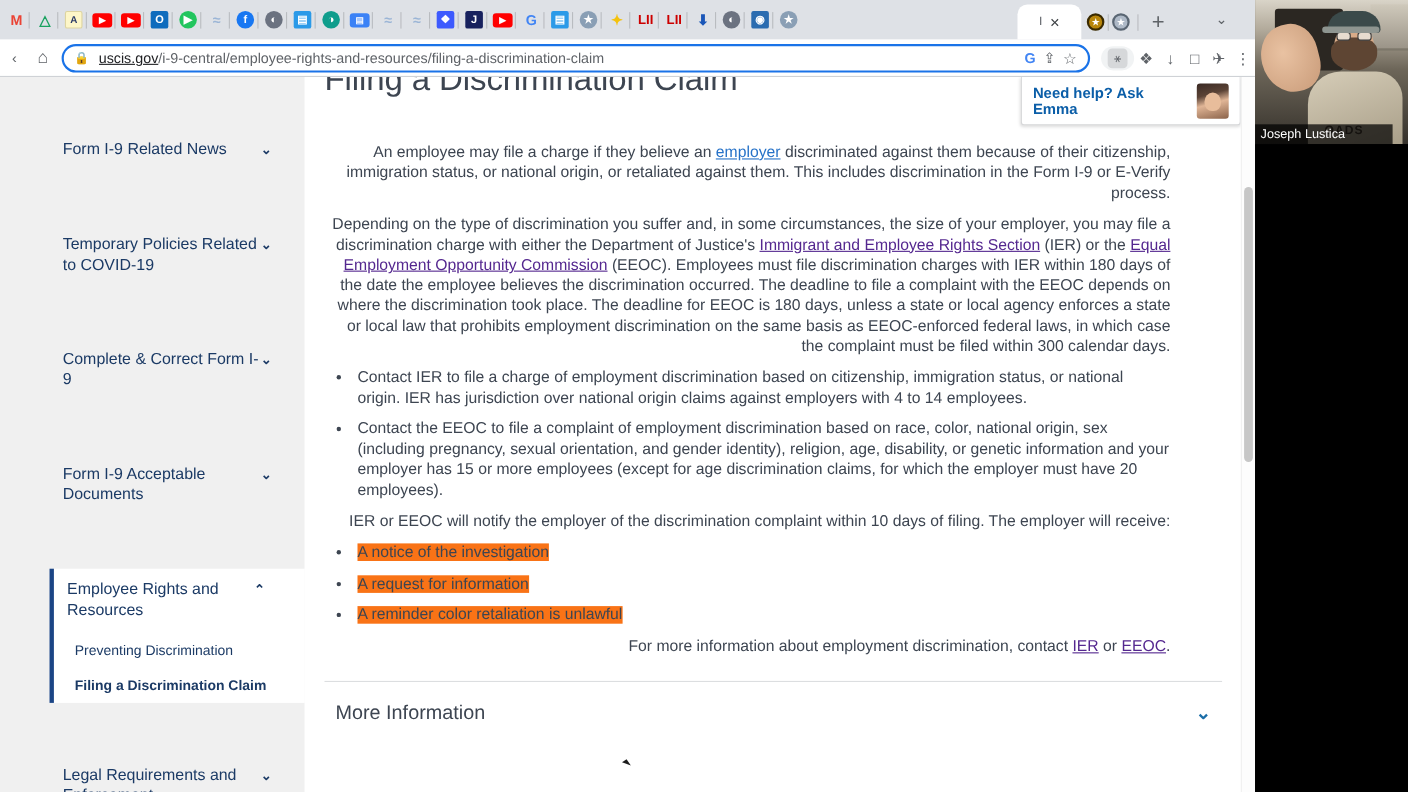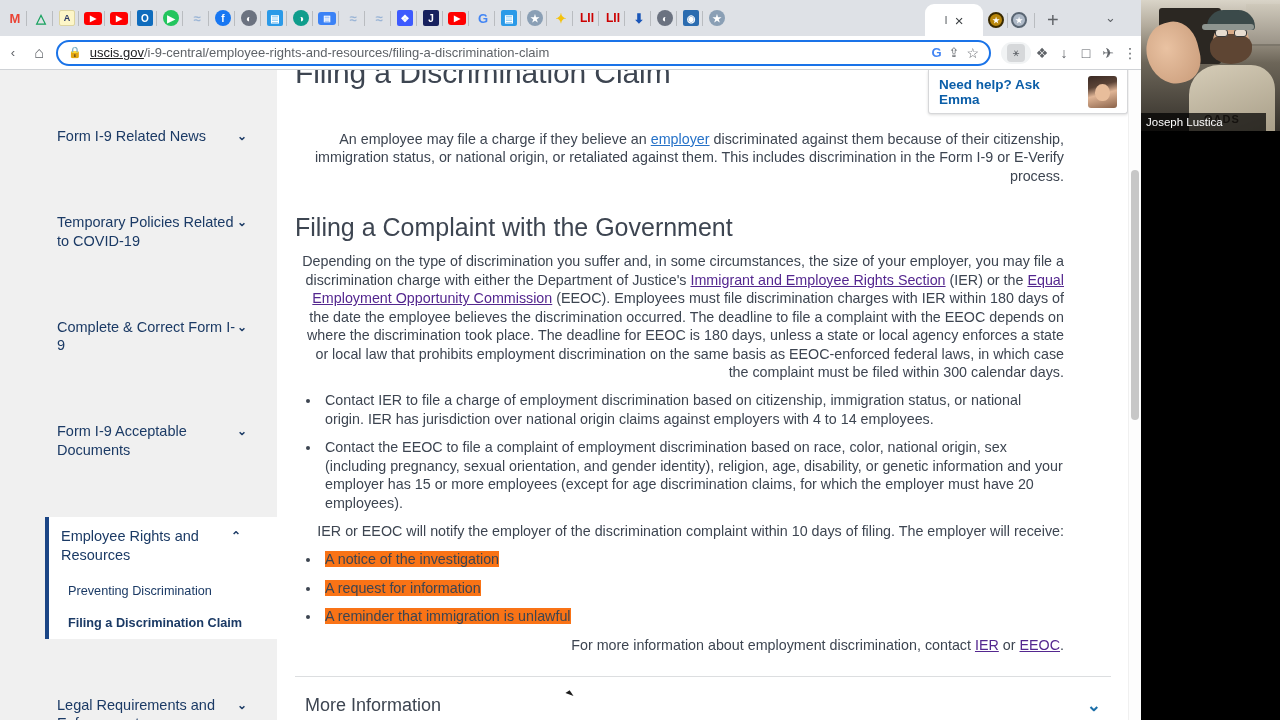--- a/index.html
+++ b/index.html
@@ -504,37 +504,36 @@
       </div>
 
       <div class="content">
         <div class="content-inner">
           <h1 class="page-title">Filing a Discrimination Claim</h1>
 
           <p class="body" style="margin-top:40px;">
             <span>An employee may file a charge if they believe an </span><a class="lnk-blue" href="#">employer</a><span> discriminated against them because of their citizenship, immigration status, or national origin, or retaliated against them. This includes discrimination in the Form I-9 or E-Verify process.</span>
           </p>
 
-          <h2 class="sec">Filing a Complaint with the Government</h2>
 
           <p class="body">
             <span>Depending on the type of discrimination you suffer and, in some circumstances, the size of your employer, you may file a discrimination charge with either the Department of Justice's </span><a class="lnk" href="#">Immigrant and Employee Rights Section</a><span> (IER) or the </span><a class="lnk" href="#">Equal Employment Opportunity Commission</a><span> (EEOC). Employees must file discrimination charges with IER within 180 days of the date the employee believes the discrimination occurred. The deadline to file a complaint with the EEOC depends on where the discrimination took place. The deadline for EEOC is 180 days, unless a state or local agency enforces a state or local law that prohibits employment discrimination on the same basis as EEOC-enforced federal laws, in which case the complaint must be filed within 300 calendar days.</span>
           </p>
 
           <ul class="bul" id="bullets-agencies">
               <li>Contact IER to file a charge of employment discrimination based on citizenship, immigration status, or national origin. IER has jurisdiction over national origin claims against employers with 4 to 14 employees.</li>
               <li>Contact the EEOC to file a complaint of employment discrimination based on race, color, national origin, sex (including pregnancy, sexual orientation, and gender identity), religion, age, disability, or genetic information and your employer has 15 or more employees (except for age discrimination claims, for which the employer must have 20 employees).</li>
             </ul>
 
           <p class="body">IER or EEOC will notify the employer of the discrimination complaint within 10 days of filing. The employer will receive:</p>
 
           <ul class="bul" id="bullets-receive">
               <li><span class="sel">A notice of the investigation</span></li>
               <li><span class="sel">A request for information</span></li>
-              <li><span class="sel">A reminder that immigration is unlawful</span></li>
+              <li><span class="sel">A reminder color retaliation is unlawful</span></li>
             </ul>
 
           <p class="body">
             <span>For more information about employment discrimination, contact </span><a class="lnk" href="#">IER</a><span> or </span><a class="lnk" href="#">EEOC</a><span>.</span>
           </p>
         </div>
 
         <div class="more-info">
           <span>More Information</span>
           <span class="chev">⌄</span>

